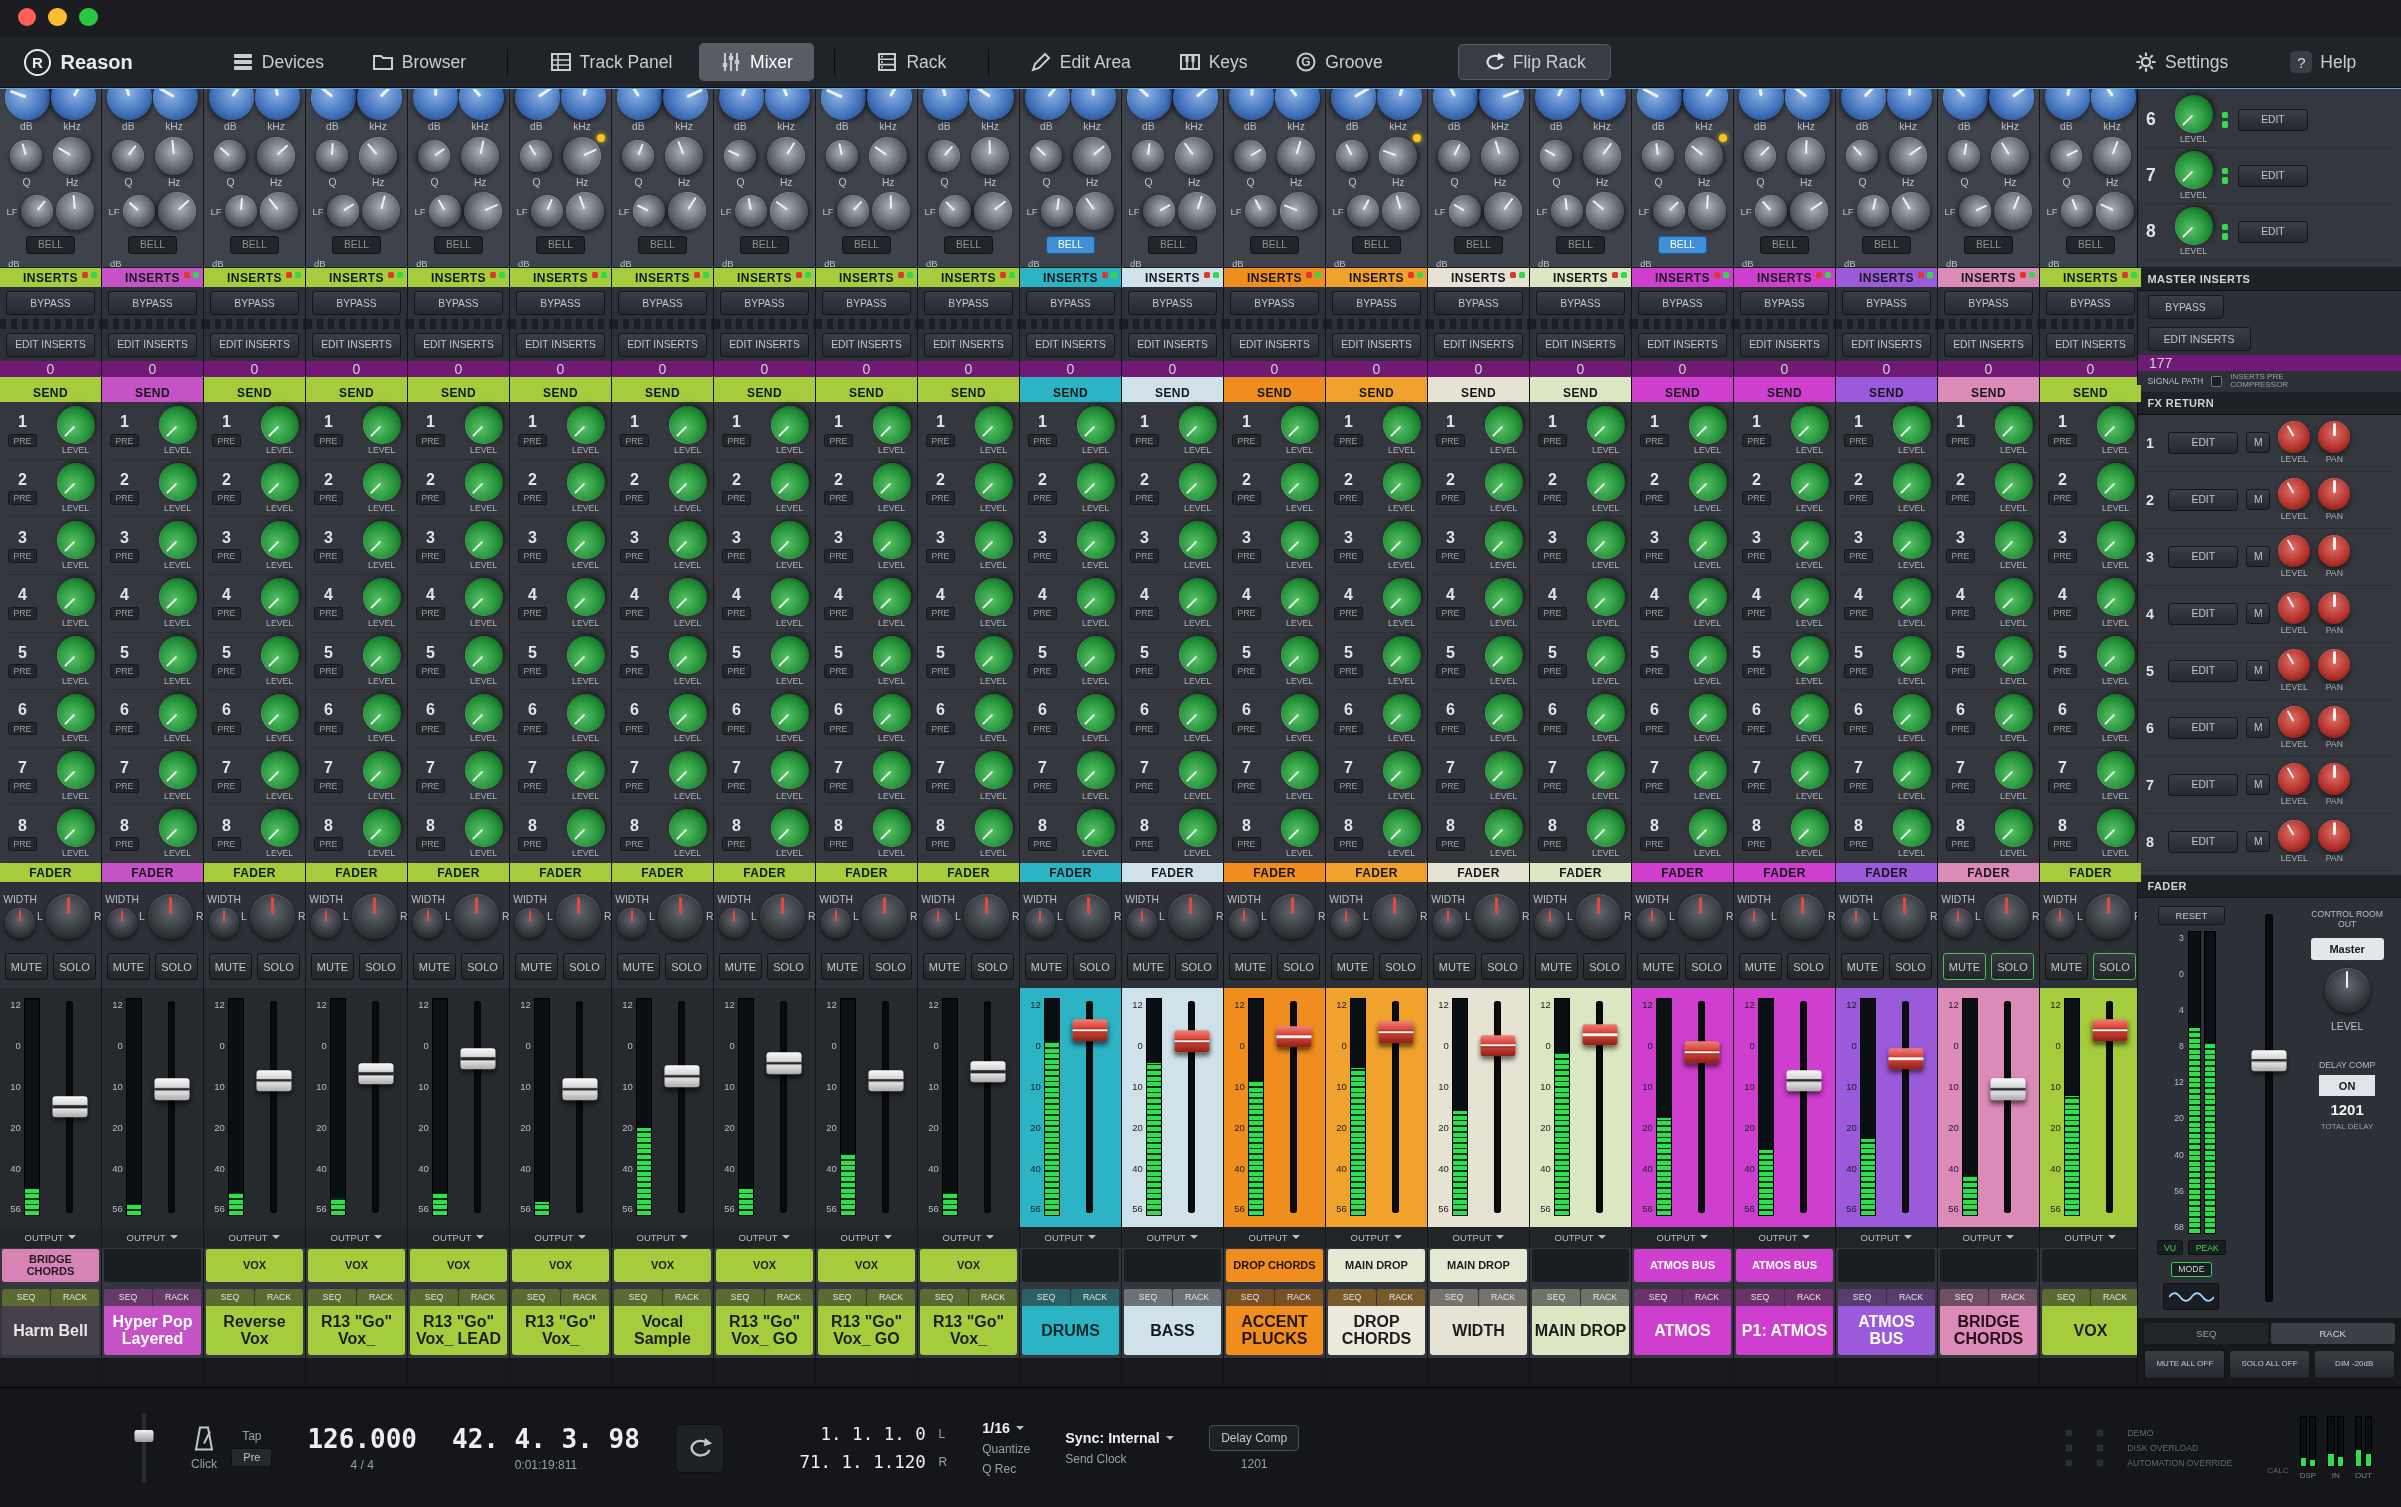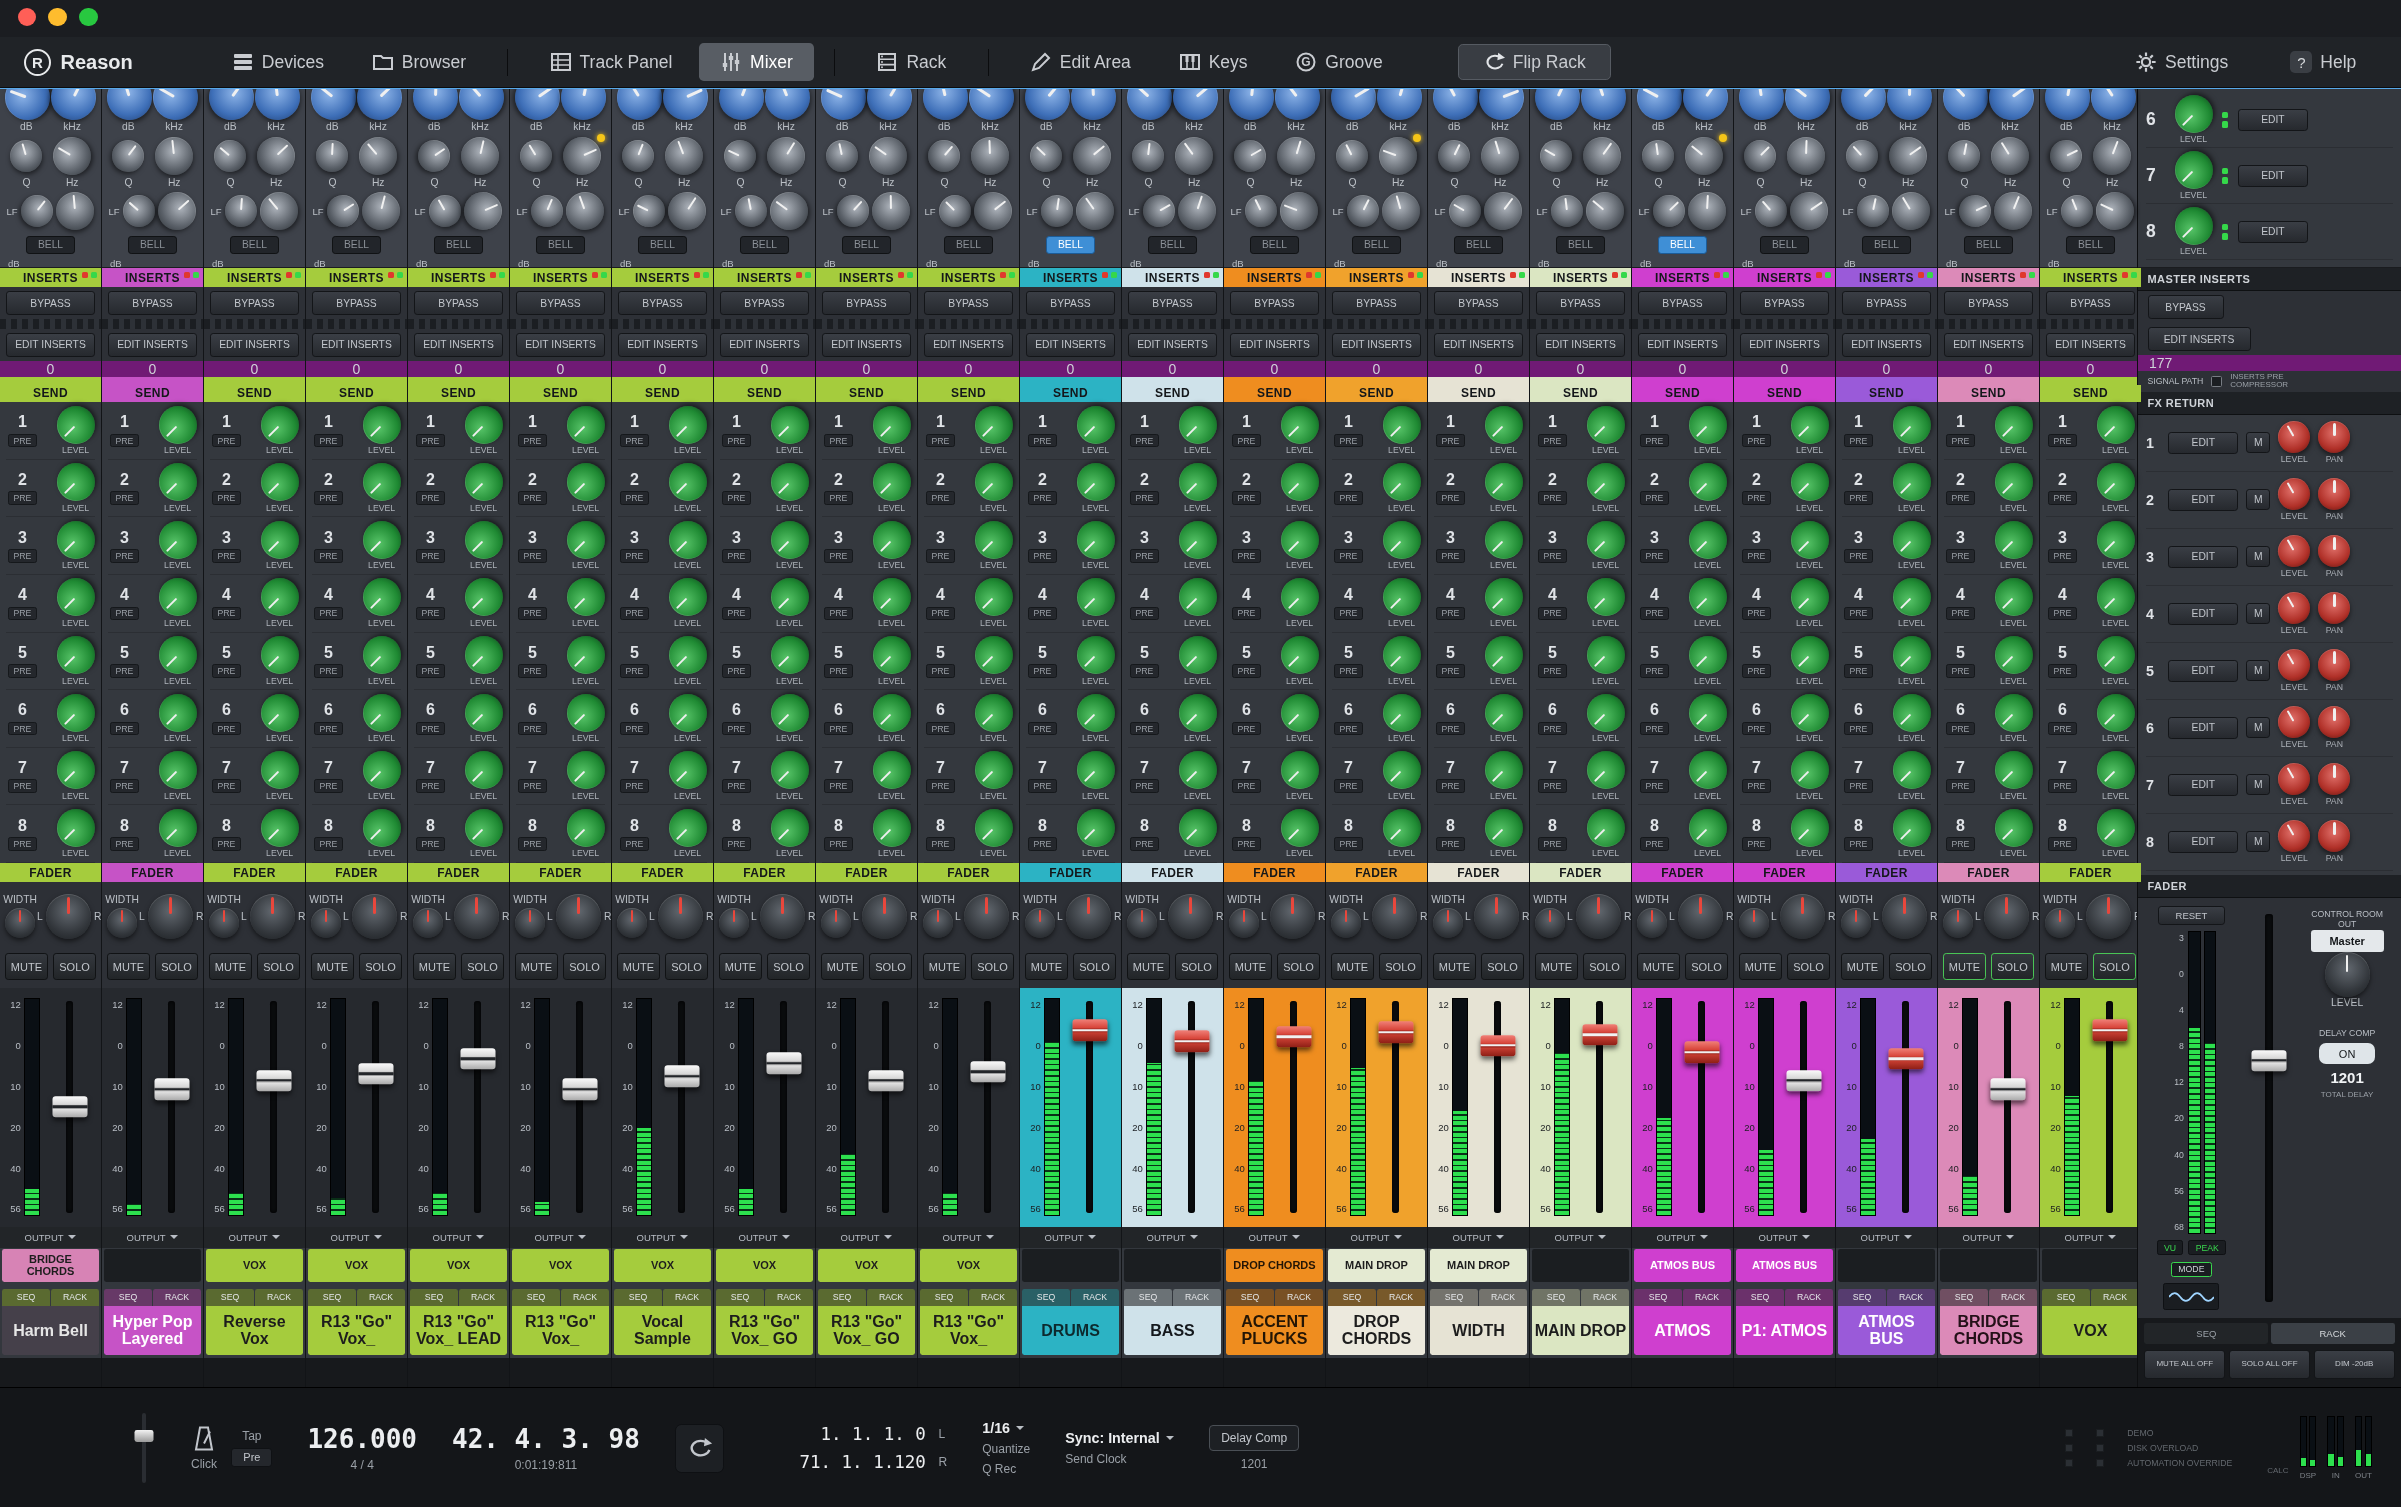--- a/index.html
+++ b/index.html
@@ -116,26 +116,26 @@
 .mmeterwrap{display:flex;gap:4px;flex:1;min-height:0}
 .mscale{display:flex;flex-direction:column;justify-content:space-between;align-items:flex-end;font-size:8.7px;color:#b9bec5;width:17.5px;padding:1.6px 0}
 .mbars{display:flex;gap:3.2px}
 .mbar{width:12.7px;background:#0a0f14;border:0.8px solid #000;position:relative;overflow:hidden}
 .vurow{display:flex;gap:4.8px}
 .tinybtn{font-size:8.7px;color:#39d84e;background:#1a1d21;border:0.8px solid #0e1013;border-radius:2.4px;padding:1.6px 6.4px}
 .tinybtn.mode{color:#cfd3d8;border-color:#39d84e}
 .wavebox{width:56px;height:27px;background:#1a1d21;border:0.8px solid #0e1013;border-radius:2.4px;display:flex;align-items:center;justify-content:center}
 .mslot-col{flex:1;position:relative}
 .slot.big{position:absolute;inset:4.8px 8px}
-.mright{width:95px;display:flex;flex-direction:column;align-items:center;padding-top:3.2px}
+.mright{width:95px;display:flex;flex-direction:column;align-items:center;gap:8px;padding-top:3.2px}
 .crout{font-size:8.7px;color:#b9bec5;text-align:center;line-height:1.2;width:72px}
 .masterbtn{width:73px;height:22px;background:#e4e8eb;color:#14171a;font-size:11px;font-weight:bold;display:flex;align-items:center;justify-content:center;border-radius:3.2px}
 .dc{display:flex;flex-direction:column;align-items:center;gap:4.8px;margin-top:20.7px}
 .dclab{font-size:8.7px;color:#b9bec5}
-.onbtn{width:56px;height:20.7px;background:#dfe5e9;color:#14171a;font-size:11px;font-weight:normal;display:flex;align-items:center;justify-content:center;border-radius:7px}
+.onbtn{width:56px;height:20.7px;background:#dfe5e9;color:#14171a;font-size:11px;font-weight:bold;display:flex;align-items:center;justify-content:center;border-radius:0}
 .dval{font-size:15px;color:#f0f2f4;font-weight:bold}
 .dtot{font-size:8px;color:#9aa0a7;text-align:center;line-height:1.1}
 .m-bottom{flex:none;padding:4.8px 6.4px 8px;background:#17191c}
 .mtabs{display:flex;gap:2.4px;margin-bottom:6.4px}
 .mtab{flex:1;height:20.7px;background:#222528;color:#9aa0a7;font-size:9.5px;display:flex;align-items:center;justify-content:center;border-radius:2.4px}
 .mtab.lt{background:#3b4046;color:#d6d9dc}
 .mbtns{display:flex;gap:4px}
 .chbtn.tiny2{flex:1;height:29px;font-size:8px;text-align:center;line-height:1.1;padding:0 1.6px}
 
 .transport{height:121px;flex:none;background:#141619;border-top:1.6px solid #000;display:flex;align-items:center;padding:0 29px;gap:35px;color:#c2c6cc}

